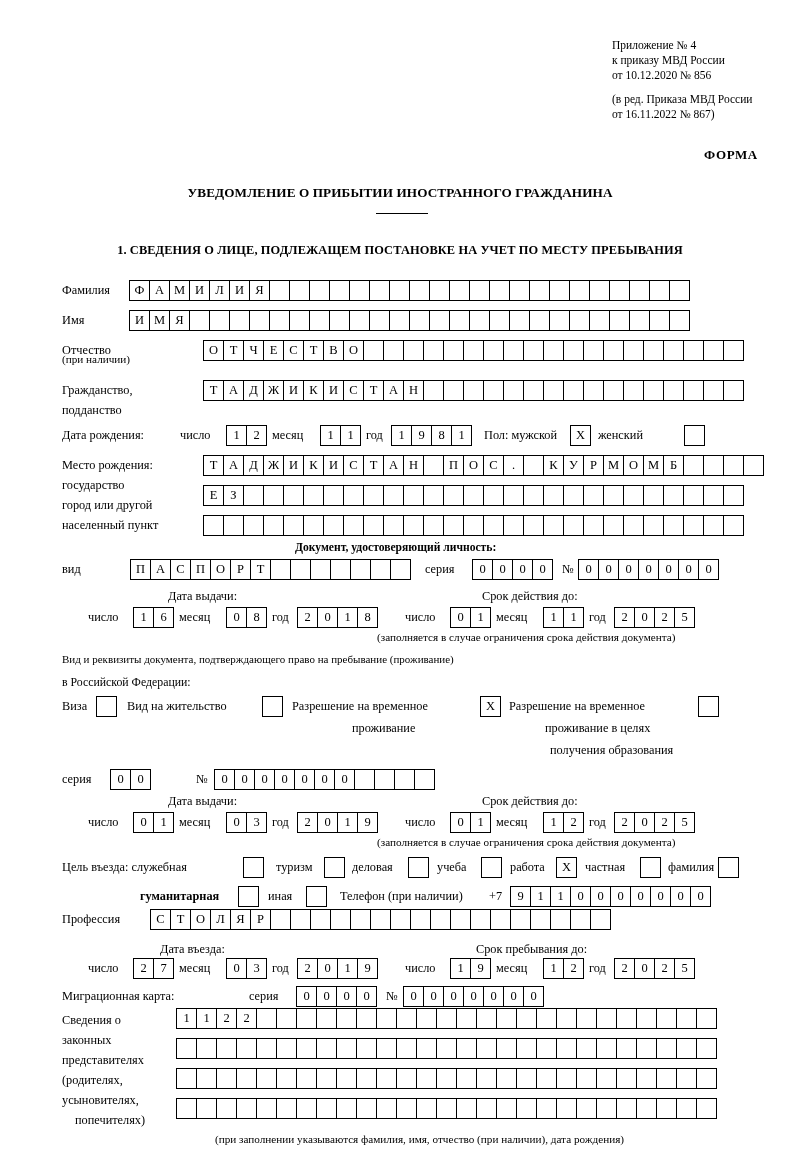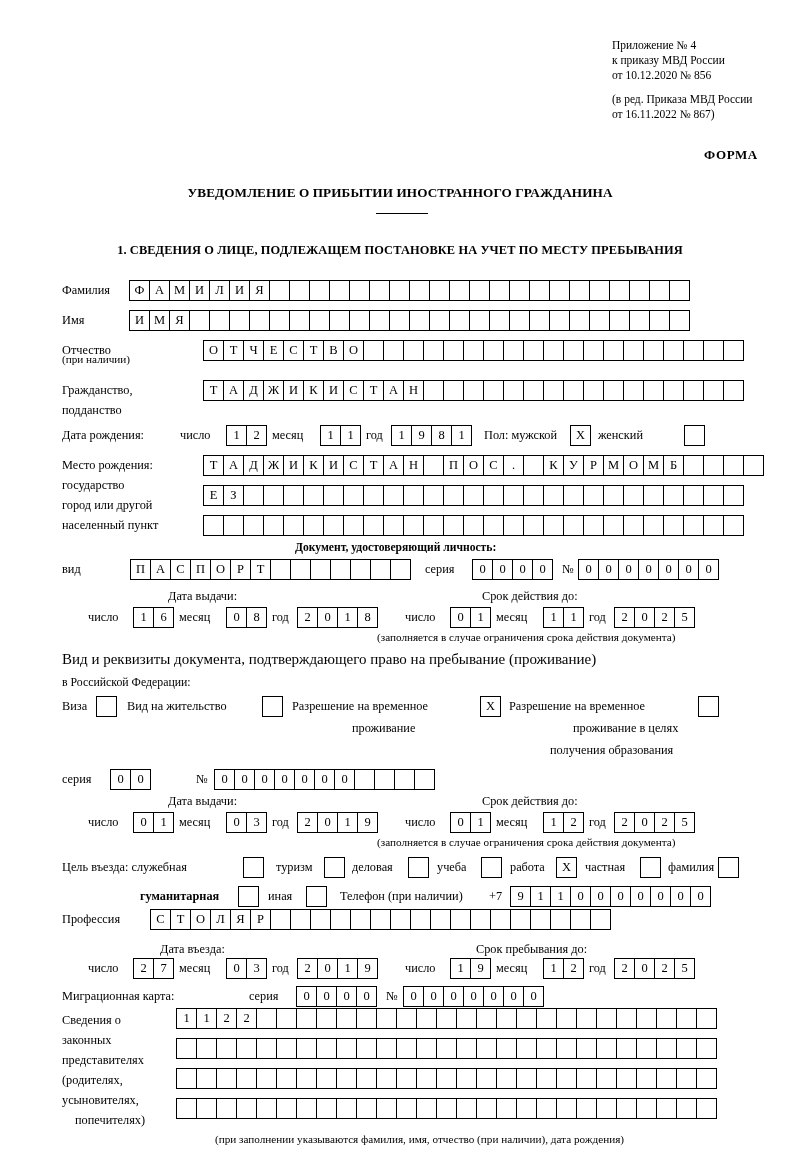--- a/index.html
+++ b/index.html
@@ -429,21 +429,21 @@
   <div class="row" style="left:614px;top:607px;" id="id-vyear">
       <div class="cells">
         <div class="cell">2</div>
         <div class="cell">0</div>
         <div class="cell">2</div>
         <div class="cell">5</div>
       </div>
     </div>
   <div class="lbl sm" style="left:377px;top:630px;">(заполняется в случае ограничения срока действия документа)</div>
 
-  <div class="lbl" style="left:62px;top:652px;font-size:15px;">Вид и реквизиты документа, подтверждающего право на пребывание (проживание)</div>
+  <div class="lbl" style="left:62px;top:652px;font-size:11px;">Вид и реквизиты документа, подтверждающего право на пребывание (проживание)</div>
   <div class="lbl" style="left:62px;top:675px;font-size:11.8px;">в Российской Федерации:</div>
 
   <div class="lbl" style="left:62px;top:699px;">Виза</div>
   <div class="row" style="left:96px;top:696px;" id="sd-visa">
       <div class="cells">
         <div class="cell"></div>
       </div>
     </div>
   <div class="lbl" style="left:127px;top:699px;">Вид на жительство</div>
   <div class="row" style="left:262px;top:696px;" id="sd-res">
@@ -452,21 +452,21 @@
       </div>
     </div>
   <div class="lbl" style="left:292px;top:699px;">Разрешение на временное</div>
   <div class="lbl" style="left:352px;top:721px;">проживание</div>
   <div class="row" style="left:480px;top:696px;" id="sd-temp">
       <div class="cells">
         <div class="cell">X</div>
       </div>
     </div>
   <div class="lbl" style="left:509px;top:699px;">Разрешение на временное</div>
-  <div class="lbl" style="left:545px;top:721px;margin-left:28px;">проживание в целях</div>
+  <div class="lbl" style="left:545px;top:721px;">проживание в целях</div>
   <div class="lbl" style="left:550px;top:743px;">получения образования</div>
   <div class="row" style="left:698px;top:696px;" id="sd-edu">
       <div class="cells">
         <div class="cell"></div>
       </div>
     </div>
 
   <div class="lbl" style="left:62px;top:772px;">серия</div>
   <div class="row" style="left:110px;top:769px;" id="sd-series">
       <div class="cells">

